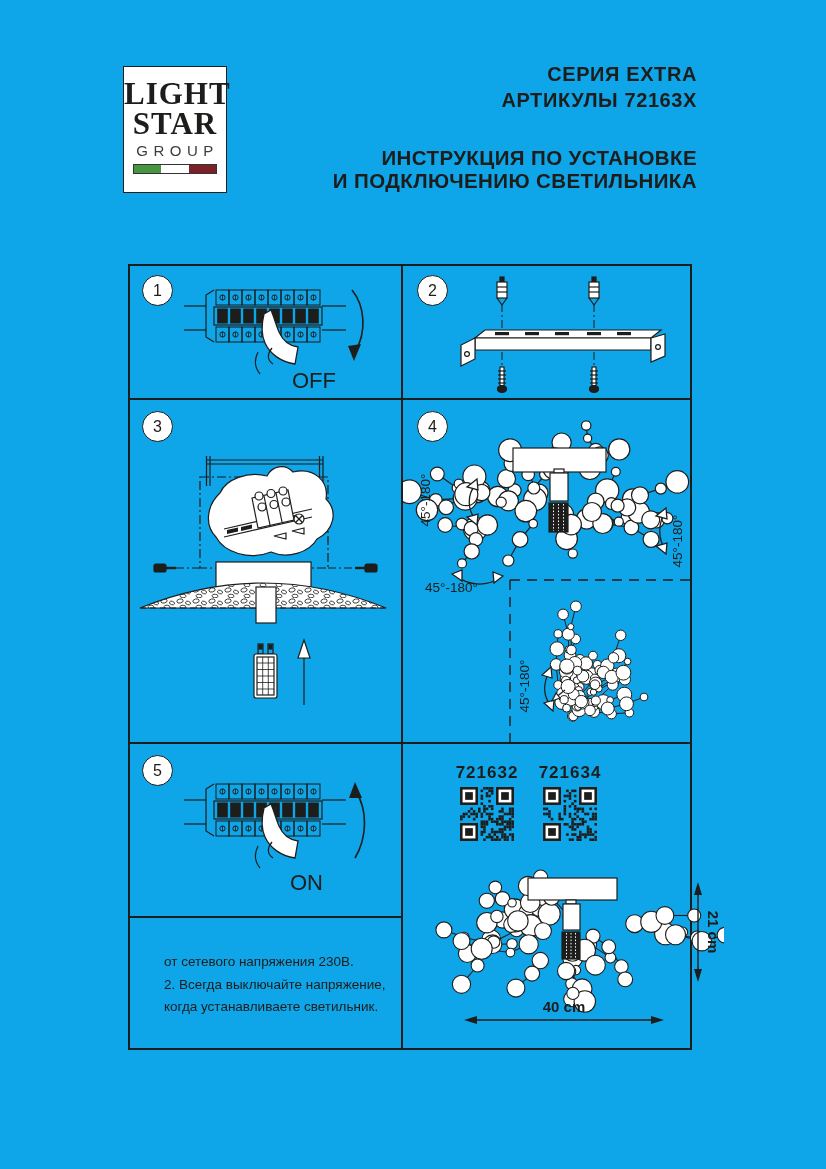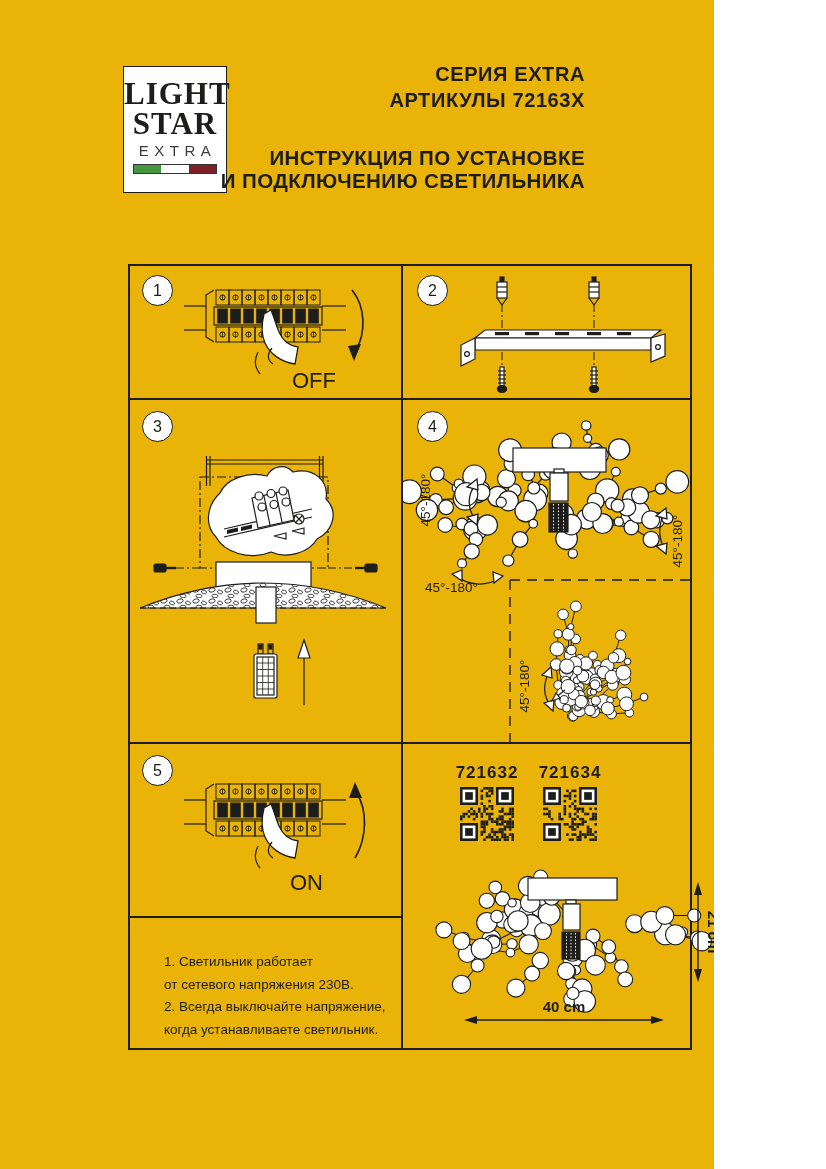--- a/index.html
+++ b/index.html
@@ -1,16 +1,16 @@
 <!DOCTYPE html>
 <html><head>
 <meta charset="utf-8">
 <style>
   html,body{margin:0;padding:0;background:#fff;}
-  .page{position:relative;width:714px;height:1169px;background:#eab308;overflow:hidden;
+  .page{position:relative;width:826px;height:1169px;background:#0ea5e9;overflow:hidden;
         font-family:"Liberation Sans",sans-serif;color:#1d1d1b;}
   
   .logo-box{position:absolute;left:123px;top:66px;width:104px;height:127px;
             border:1.5px solid #1d1d1b;background:#fff;text-align:center;box-sizing:border-box;}
   .logo-word{font-family:"Liberation Serif",serif;font-weight:700;font-size:31px;line-height:30px;
              letter-spacing:1px;color:#1d1d1b;}
   .logo-word.first{margin-top:12px;}
   .logo-group{font-family:"Liberation Sans",sans-serif;font-size:15px;letter-spacing:5.5px;
               color:#3c3c3c;margin-top:3px;margin-left:5px;}
   .flag{width:82px;height:8px;margin:5px auto 0 auto;display:flex;border:1px solid #333;}
@@ -37,21 +37,21 @@
   .notes{position:absolute;left:36px;top:33px;font-size:13.5px;line-height:22.5px;}
 </style>
 </head>
 <body>
 
 <div class="page">
 
   <div class="logo-box">
     <div class="logo-word first">LIGHT</div>
     <div class="logo-word">STAR</div>
-    <div class="logo-group">EXTRA</div>
+    <div class="logo-group">GROUP</div>
     <div class="flag">
       <div style="background:#46953f;"></div>
       <div style="background:#ffffff;"></div>
       <div style="background:#7c2127;"></div>
     </div>
   </div>
 
   <div class="h-series">
     <div>СЕРИЯ EXTRA</div>
     <div>АРТИКУЛЫ 72163X</div>
@@ -1102,21 +1102,20 @@
           <line x1="41" y1="276" x2="217" y2="276"></line>
           <polygon points="29,276 42,272 42,280" fill="#1d1d1b" stroke="none"></polygon>
           <polygon points="229,276 216,272 216,280" fill="#1d1d1b" stroke="none"></polygon>
         </g>
         <text class="dim" text-anchor="middle" x="129" y="268">40 cm</text>
       </svg>
     </div>
 
     <div class="cell" style="left:0;top:654px;width:275px;height:132px;">
       <div class="notes">
-        <div>1. Светильник работает</div>
         <div>от сетевого напряжения 230В.</div>
         <div>2. Всегда выключайте напряжение,</div>
         <div>когда устанавливаете светильник.</div>
       </div>
     </div>
 
   </div>
 </div>
 
 </body></html>

